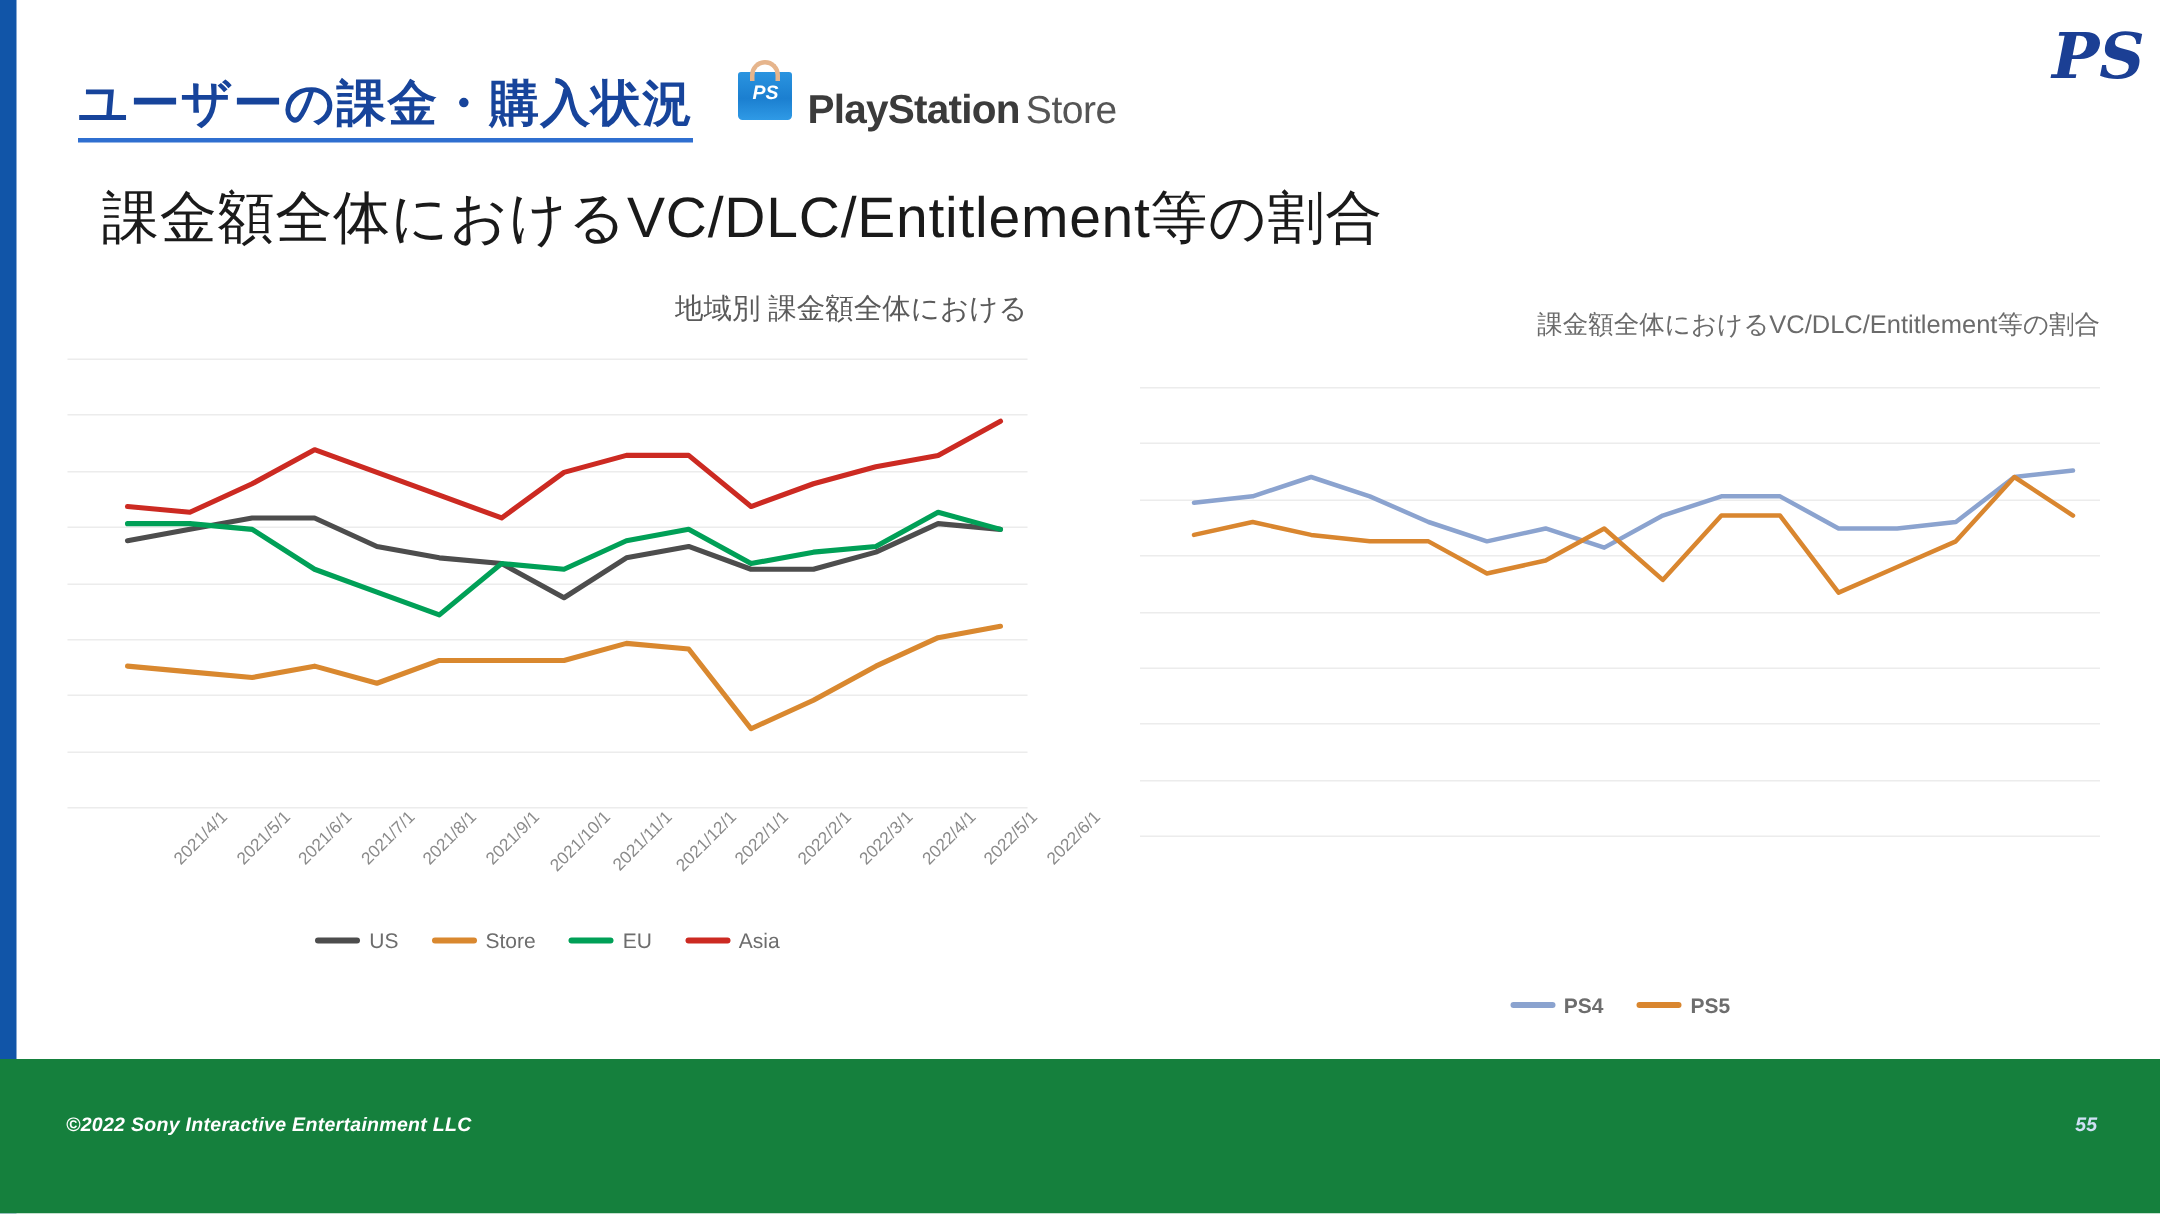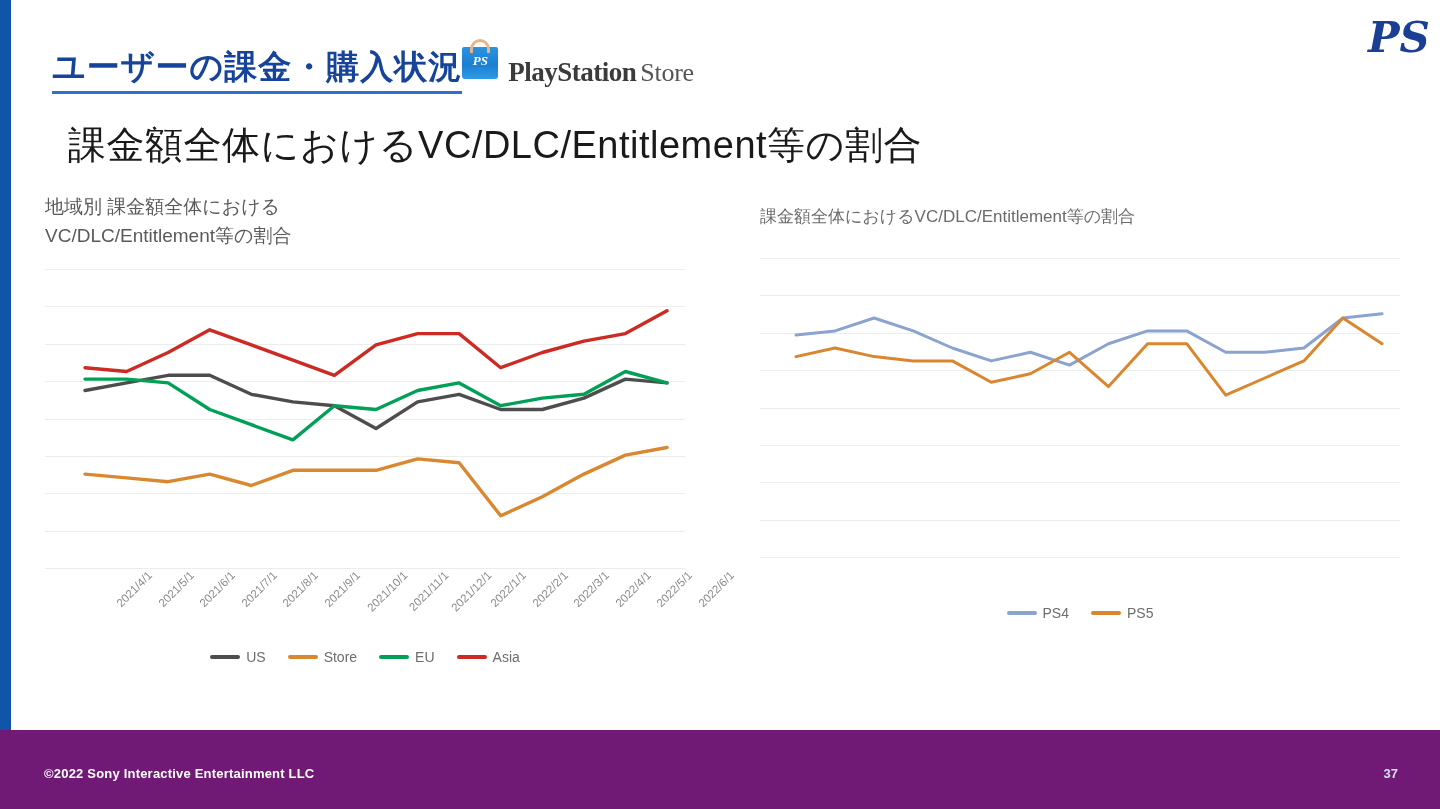--- a/index.html
+++ b/index.html
@@ -20,21 +20,21 @@
     position: absolute;
     left: 0; top: 0;
     width: 11px; height: 809px;
     background: #1155a8;
   }
 
   
   .header {
     position: absolute;
     left: 52px; top: 30px;
-    display: flex; align-items: flex-end;  font-family: Liberation Serif, serif;
+    display: flex; align-items: flex-end; gap: 30px;
   }
   .header-title {
     font-size: 33px;
     font-weight: 700;
     color: #17449b;
     letter-spacing: 1px;
     border-bottom: 3px solid #2f6fd0;
     padding-bottom: 4px;
     line-height: 1.15;
     white-space: nowrap;
@@ -100,21 +100,21 @@
     letter-spacing: 0.5px;
     white-space: nowrap;
   }
 
   
   .chart-panel { position: absolute; }
   .chart-left  { left: 45px;  top: 192px; width: 640px; height: 520px; }
   .chart-right { left: 760px; top: 192px; width: 640px; height: 520px; }
 
   .chart-title {
-    text-align: left;
+    text-align: right;
     color: #5a5a5a;
     font-size: 19px;
     line-height: 1.55;
     font-weight: 400;
   }
   .chart-title.small { font-size: 17px; color: #6b6b6b; }
 
   .plot-wrap { position: relative; }
   .plot {
     position: relative;
@@ -152,22 +152,23 @@
     gap: 22px;
   }
   .legend-item { display: flex; align-items: center; gap: 6px; }
   .legend-swatch { width: 30px; height: 4px; border-radius: 2px; }
   .legend-label { font-size: 14px; color: #6d6d6d; }
 
   
   .footer {
     position: absolute;
     left: 0; bottom: 0;
-    width: 1440px; height: 79px;
-    background: #701a75;
+    width: 1440px; height: 103px;
+    background: #15803d;
+    font-style: italic;
   }
   .footer-copy {
     position: absolute;
     left: 44px; top: 36px;
     color: #ffffff;
     font-size: 13px;
     font-weight: 600;
     letter-spacing: 0.2px;
   }
   .footer-page {
@@ -201,21 +202,20 @@
     </div>
   </div>
 
   <div class="ps-corner">PS</div>
 
   <div class="main-title">課金額全体におけるVC/DLC/Entitlement等の割合</div>
 
   <div class="chart-panel chart-left">
     <div class="chart-title">
       <div>地域別 課金額全体における</div>
-      <div>VC/DLC/Entitlement等の割合</div>
     </div>
 
     <div class="plot-wrap">
       <div class="plot" id="plot-left" style="height:300px;margin-top:18px;">
         <div class="gridlines" id="grid-left">
             <div style="top: 0px;"></div>
             <div style="top: 37px;"></div>
             <div style="top: 75px;"></div>
             <div style="top: 112px;"></div>
             <div style="top: 150px;"></div>
@@ -286,30 +286,30 @@
             <div style="top: 262px;"></div>
             <div style="top: 299px;"></div>
           </div>
         <svg class="lines" id="svg-right" preserveAspectRatio="none" viewBox="0 0 640 300">
             <polyline points="36.0,77.1 75.1,72.9 114.1,60.0 153.2,72.9 192.3,90.0 231.3,102.9 270.4,94.3 309.5,107.1 348.5,85.7 387.6,72.9 426.7,72.9 465.7,94.3 504.8,94.3 543.9,90.0 582.9,60.0 622.0,55.7" fill="none" stroke="#8ba3cf" stroke-width="3" stroke-linejoin="round" stroke-linecap="round"></polyline>
             <polyline points="36.0,98.6 75.1,90.0 114.1,98.6 153.2,102.9 192.3,102.9 231.3,124.3 270.4,115.7 309.5,94.3 348.5,128.6 387.6,85.7 426.7,85.7 465.7,137.1 504.8,120.0 543.9,102.9 582.9,60.0 622.0,85.7" fill="none" stroke="#d9862f" stroke-width="3" stroke-linejoin="round" stroke-linecap="round"></polyline>
           </svg>
       </div>
     </div>
 
-    <div class="legend" id="legend-right" style="margin-top:47px;">
+    <div class="legend" id="legend-right" style="margin-top:104px;font-weight:bold;">
         <div class="legend-item">
           <span class="legend-swatch" style="background: rgb(139, 163, 207);"></span>
           <span class="legend-label">PS4</span>
         </div>
         <div class="legend-item">
           <span class="legend-swatch" style="background: rgb(217, 134, 47);"></span>
           <span class="legend-label">PS5</span>
         </div>
       </div>
   </div>
 
   <div class="footer">
     <div class="footer-copy">©2022 Sony Interactive Entertainment LLC</div>
-    <div class="footer-page">37</div>
+    <div class="footer-page">55</div>
   </div>
 
 </div>
 
 </body></html>

